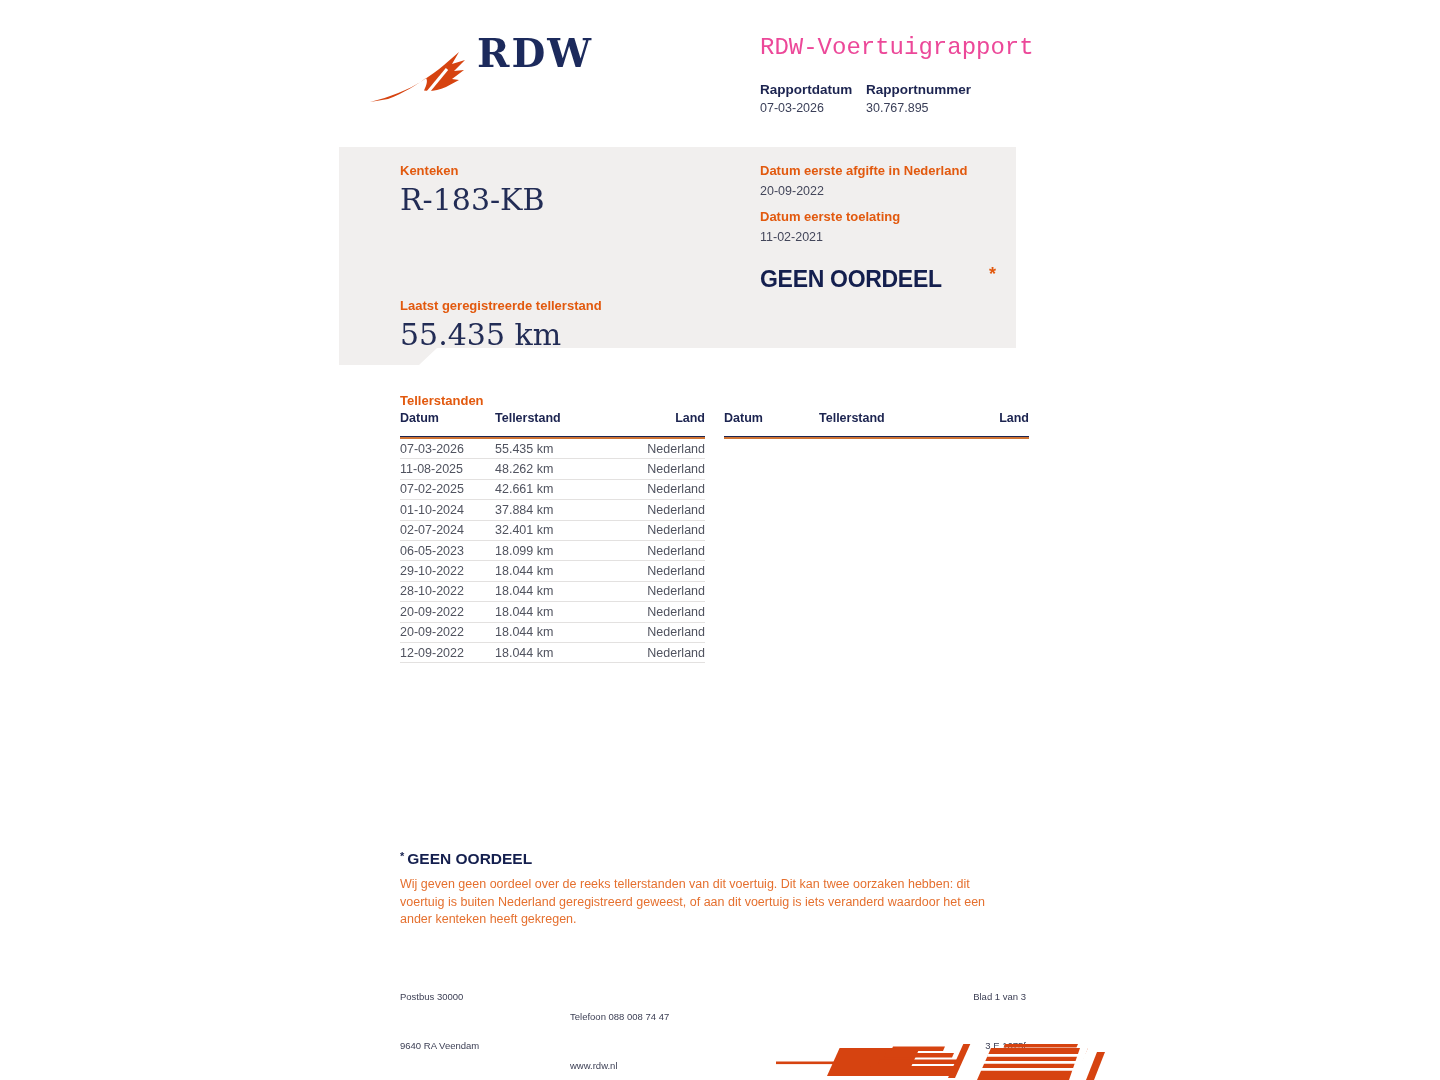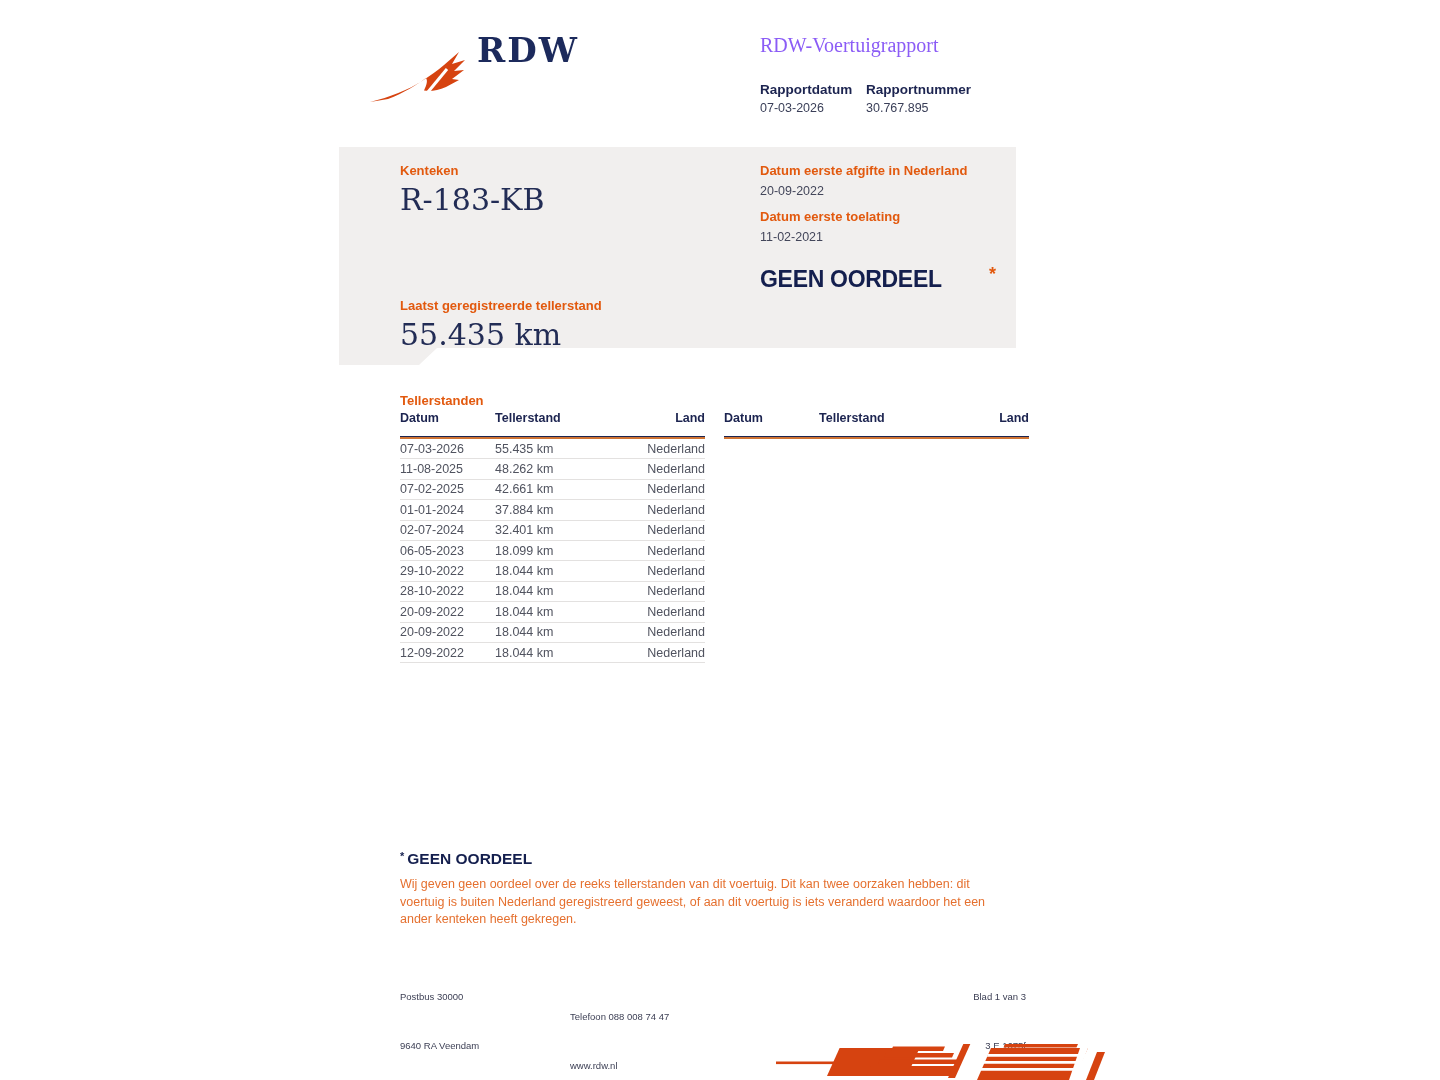--- a/index.html
+++ b/index.html
@@ -6,26 +6,26 @@
   html,body { background:#ffffff; }
   .page {
     position:relative; width:1440px; height:1080px; overflow:hidden;
     background:#ffffff; font-family:"Liberation Sans", sans-serif;
   }
 
   
   .logo-svg { position:absolute; left:368px; top:45px; width:100px; height:60px; }
   .logo-text {
     position:absolute; left:477px; top:30px;
-    font-family:"DejaVu Serif", serif; font-weight:700; font-size:34px;
+    font-family:"DejaVu Serif", serif; font-weight:700; font-size:39px;
     color:#1c2a5c; letter-spacing:2px;
   }
   .doc-title {
     position:absolute; left:760px; top:34px;
-    font-family:Liberation Serif, serif; font-size:20px; color:#8b5cf6;
+    font-family:Liberation Mono, monospace; font-size:24px; color:#ec4899;
   }
   .meta { position:absolute; left:760px; top:82px; display:flex;align-items:center; }
   .meta-col:first-child { width:94px; margin-right:12px; }
   .meta-label { font-size:13.5px; font-weight:bold; color:#1c2450; }
   .meta-value { font-size:12.5px; color:#3a3f58; margin-top:4px; }
 
   
   .info-box {
     position:absolute; left:339px; top:147px; width:677px; height:218px;
     background:#f1efee;
@@ -142,21 +142,21 @@
         <div class="c-datum">11-08-2025</div>
         <div class="c-teller">48.262 km</div>
         <div class="c-land">Nederland</div>
       </div>
       <div class="t-row">
         <div class="c-datum">07-02-2025</div>
         <div class="c-teller">42.661 km</div>
         <div class="c-land">Nederland</div>
       </div>
       <div class="t-row">
-        <div class="c-datum">01-01-2024</div>
+        <div class="c-datum">01-10-2024</div>
         <div class="c-teller">37.884 km</div>
         <div class="c-land">Nederland</div>
       </div>
       <div class="t-row">
         <div class="c-datum">02-07-2024</div>
         <div class="c-teller">32.401 km</div>
         <div class="c-land">Nederland</div>
       </div>
       <div class="t-row">
         <div class="c-datum">06-05-2023</div>

